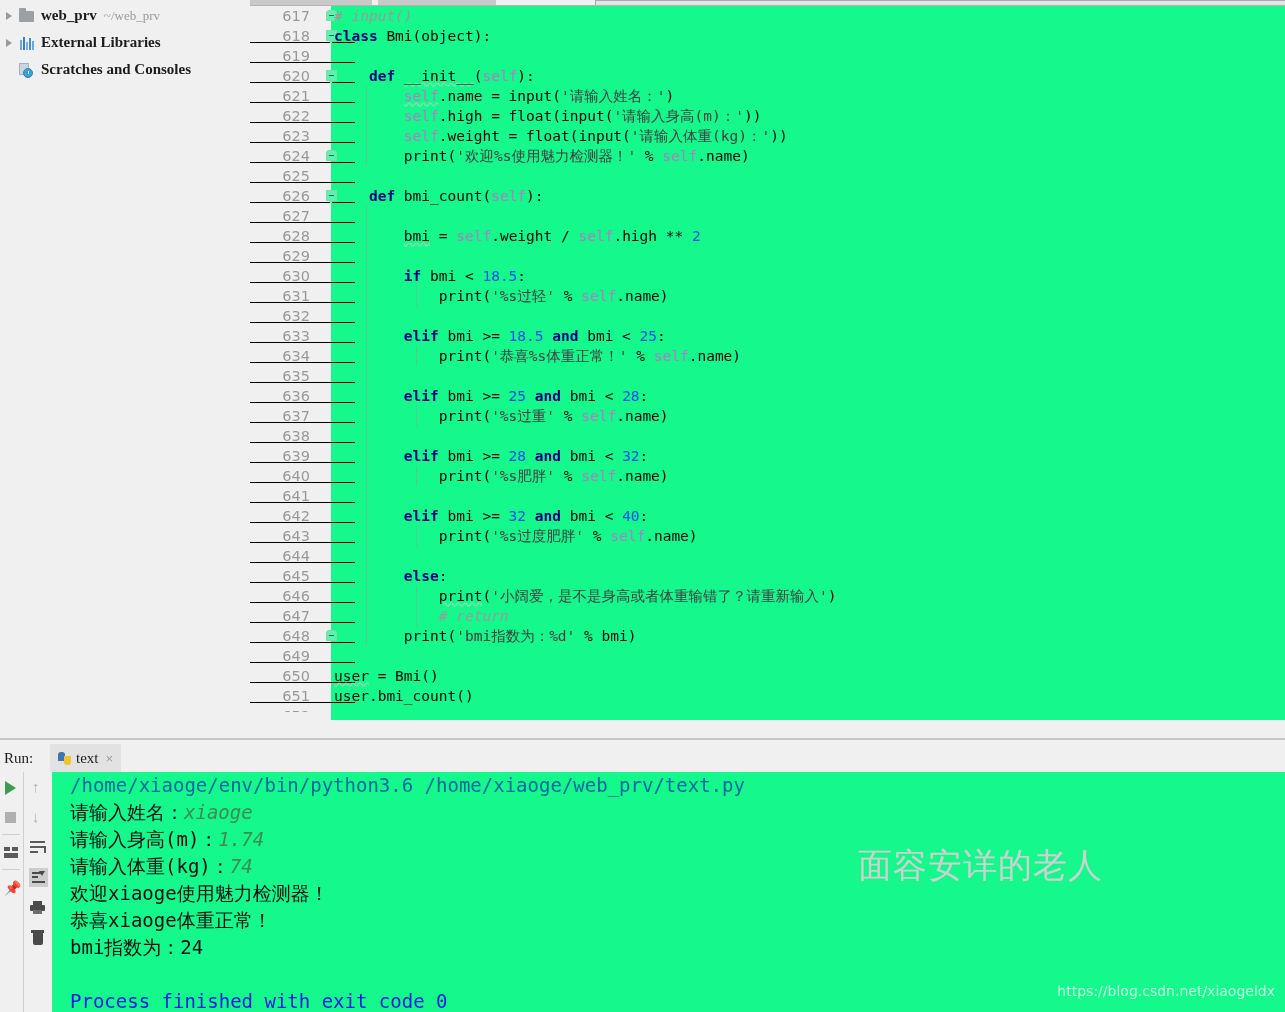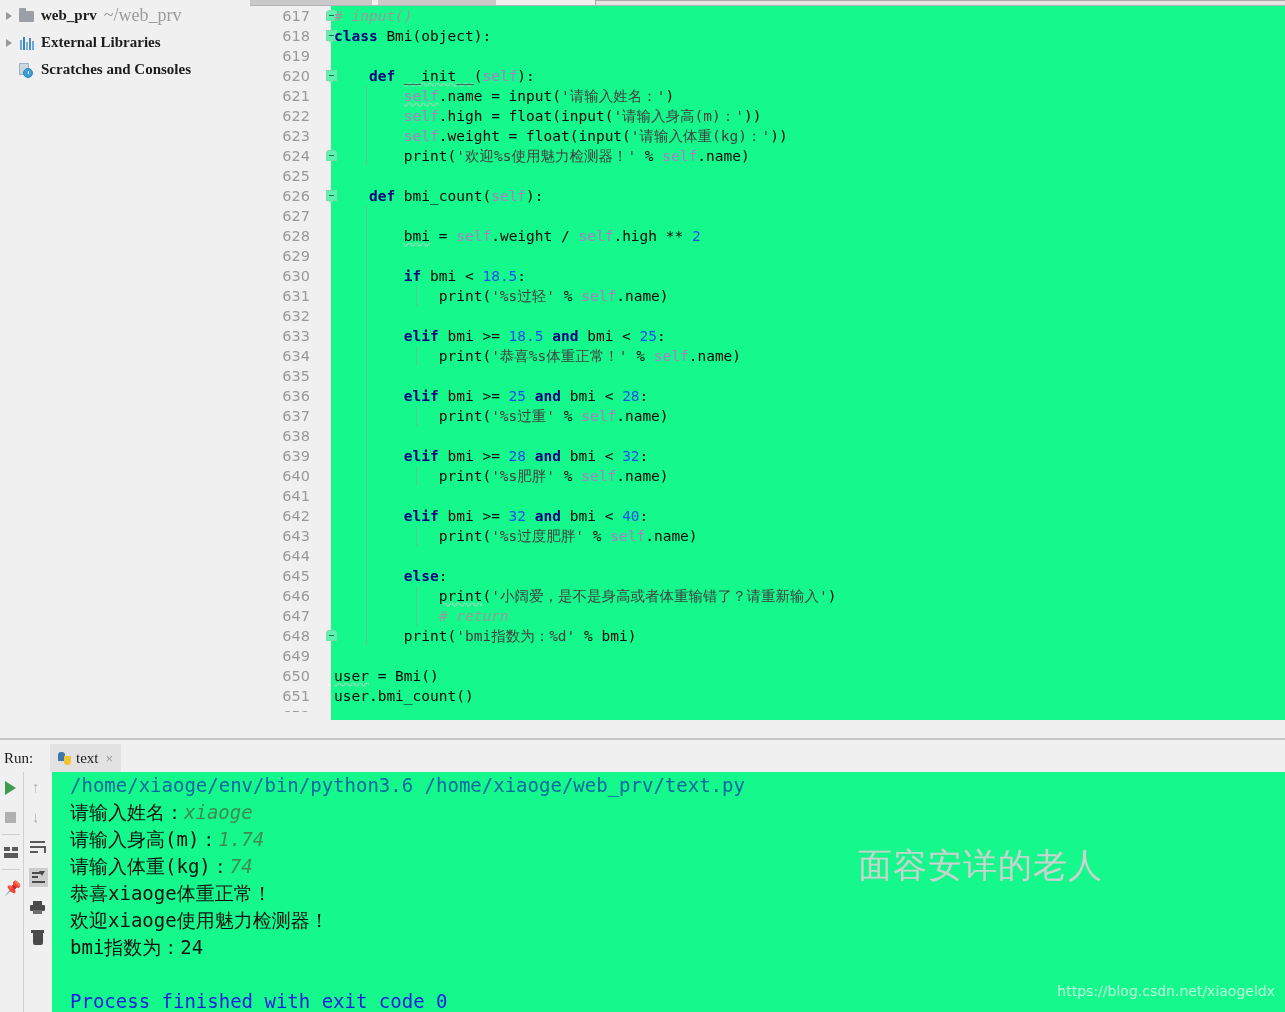--- a/index.html
+++ b/index.html
@@ -59,21 +59,21 @@
   }
   .ico-scr .clk{
     position:absolute;left:5px;top:5px;width:10px;height:10px;border-radius:50%;
     background:#3c9fd6;border:1px solid #2d86b8;box-sizing:border-box;
   }
   .ico-scr .clk::after{
     content:"";position:absolute;left:4px;top:2px;width:1px;height:3px;background:#fff;
   }
   .tree-name{font-weight:bold;}
   .tree-name.normal{font-weight:bold;}
-  .tree-path{color:#9b9b9b;margin-left:7px;font-size:18px;}
+  .tree-path{color:#9b9b9b;margin-left:7px;font-size:13px;}
 
   
   .editor{
     position:absolute;left:250px;top:0;width:1035px;height:740px;
     background:#f0f0f0;
   }
   .tabbar{position:absolute;left:0;top:0;width:1035px;height:8px;background:#f0f0f0;}
   .tab-stub{position:absolute;top:0;height:5px;background:#c9c9c9;border-bottom:1px solid #9f9f9f;}
   .tab-stub.a{left:0;width:122px;}
   .tab-stub.b{left:128px;width:118px;}
@@ -81,21 +81,21 @@
   .tabline{position:absolute;left:0;top:5px;width:1035px;height:1px;background:#b4b4b4;}
 
   .code-area{
     position:absolute;left:0;top:6px;width:1035px;height:714px;
     background:#14F88C;overflow:hidden;
   }
   .gutter{
     position:absolute;left:0;top:0;width:78px;height:714px;background:#f0f0f0;
   }
   .gutter-edge{position:absolute;left:78px;top:0;width:3px;height:714px;background:#f0f0f0;}
-  .lines{position:absolute;left:0;top:0;width:1035px;}
+  .lines{position:absolute;left:0;top:0;width:1035px;text-decoration:underline;}
   .line{
     position:relative;height:20px;line-height:20px;
     font-family:"DejaVu Sans Mono","Liberation Mono",monospace;font-size:14.5px;
     white-space:pre;
   }
   .ln{
     position:absolute;left:0;top:0;width:60px;text-align:right;
     color:#999999;font-family:"DejaVu Sans","Liberation Sans",sans-serif;font-size:14.5px;
   }
   .code{position:absolute;left:84px;top:0;color:#0a0a0a;}
@@ -552,22 +552,22 @@
             <span class="can"></span>
           </span>
         </div>
     </div>
 
     <div class="console">
       <div class="cline"><span class="c-cmd">/home/xiaoge/env/bin/python3.6 /home/xiaoge/web_prv/text.py</span></div>
       <div class="cline"><span class="c-prompt">请输入姓名：</span><span class="c-input">xiaoge</span></div>
       <div class="cline"><span class="c-prompt">请输入身高(m)：</span><span class="c-input">1.74</span></div>
       <div class="cline"><span class="c-prompt">请输入体重(kg)：</span><span class="c-input">74</span></div>
+      <div class="cline c-prompt">欢迎xiaoge使用魅力检测器！</div>
       <div class="cline c-prompt">恭喜xiaoge体重正常！</div>
-      <div class="cline c-prompt">欢迎xiaoge使用魅力检测器！</div>
       <div class="cline c-prompt">bmi指数为：24</div>
       <div class="cline">&nbsp;</div>
       <div class="cline c-done">Process finished with exit code 0</div>
     </div>
 
   </div>
 
   <div class="wm-big">面容安详的老人</div>
   <div class="wm-url">https://blog.csdn.net/xiaogeldx</div>
 

